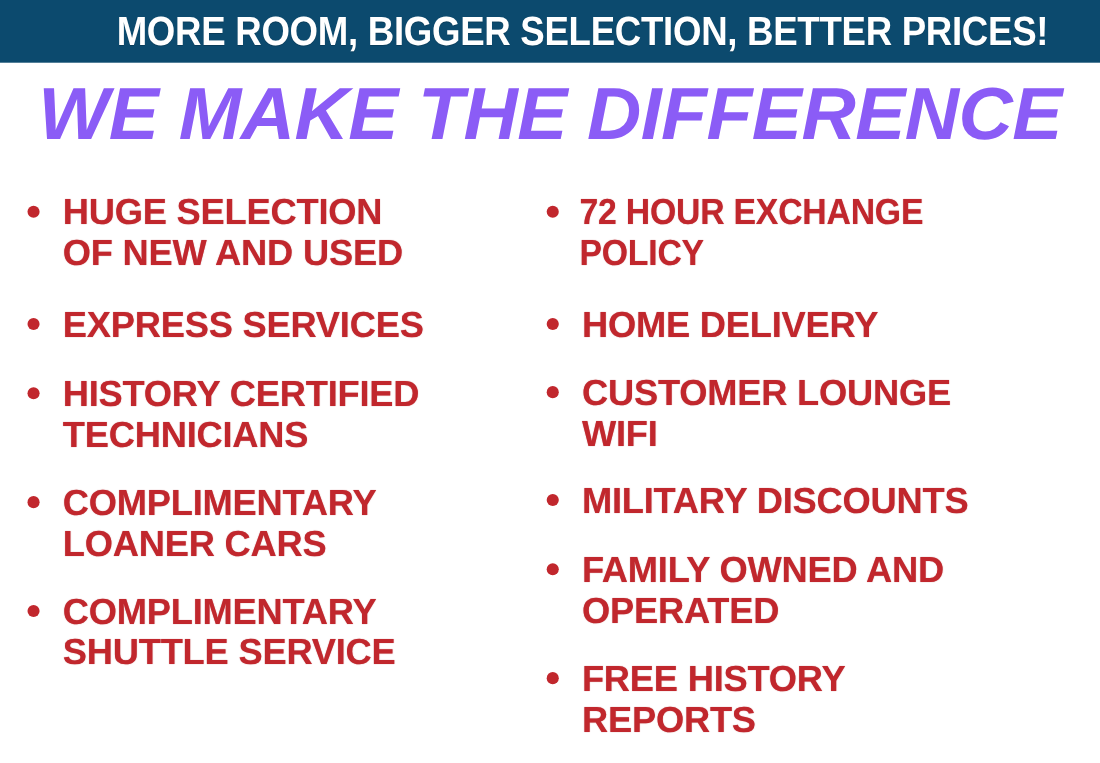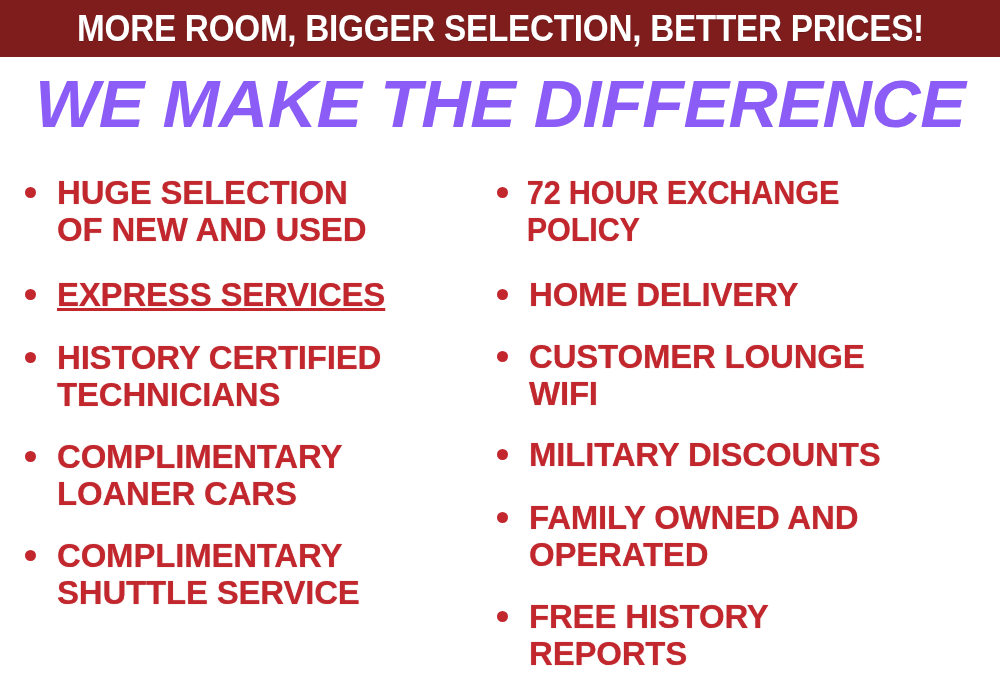--- a/index.html
+++ b/index.html
@@ -15,24 +15,24 @@
     overflow: hidden;
     position: relative;
   }
 
   #banner {
     position: absolute;
     left: 0;
     top: 0;
     width: 1000px;
     height: 57px;
-    background: #7f1d1d;
+    background: #0c4a6e;
     display: flex;
     align-items: center;
-    justify-content: center;
+    justify-content: flex-end;
   }
   #banner-text {
     color: #ffffff;
     font-family: "Liberation Sans Narrow", "Liberation Sans", sans-serif;
     font-weight: bold;
     font-size: 37px;
     line-height: 1;
     letter-spacing: -0.3px;
     transform: scaleX(0.90);
     transform-origin: center center;
@@ -99,21 +99,21 @@
   .bullet-label {
     display: block;
     padding-left: 32px;
     white-space: pre-line;
   }
 
   #col-left  .bullet-item { left: 17px;  width: 470px; }
   #col-right .bullet-item { left: 17px;  width: 478px; }
 
   .L0 { top: 14px;  }
-  .L1 { top: 116px; text-decoration: underline; }
+  .L1 { top: 116px; }
   .L2 { top: 179px; }
   .L3 { top: 278px; }
   .L4 { top: 377px; }
 
   .R0 { top: 14px;  }
   .R1 { top: 116px; }
   .R2 { top: 178px; }
   .R3 { top: 276px; }
   .R4 { top: 339px; }
   .R5 { top: 438px; }

